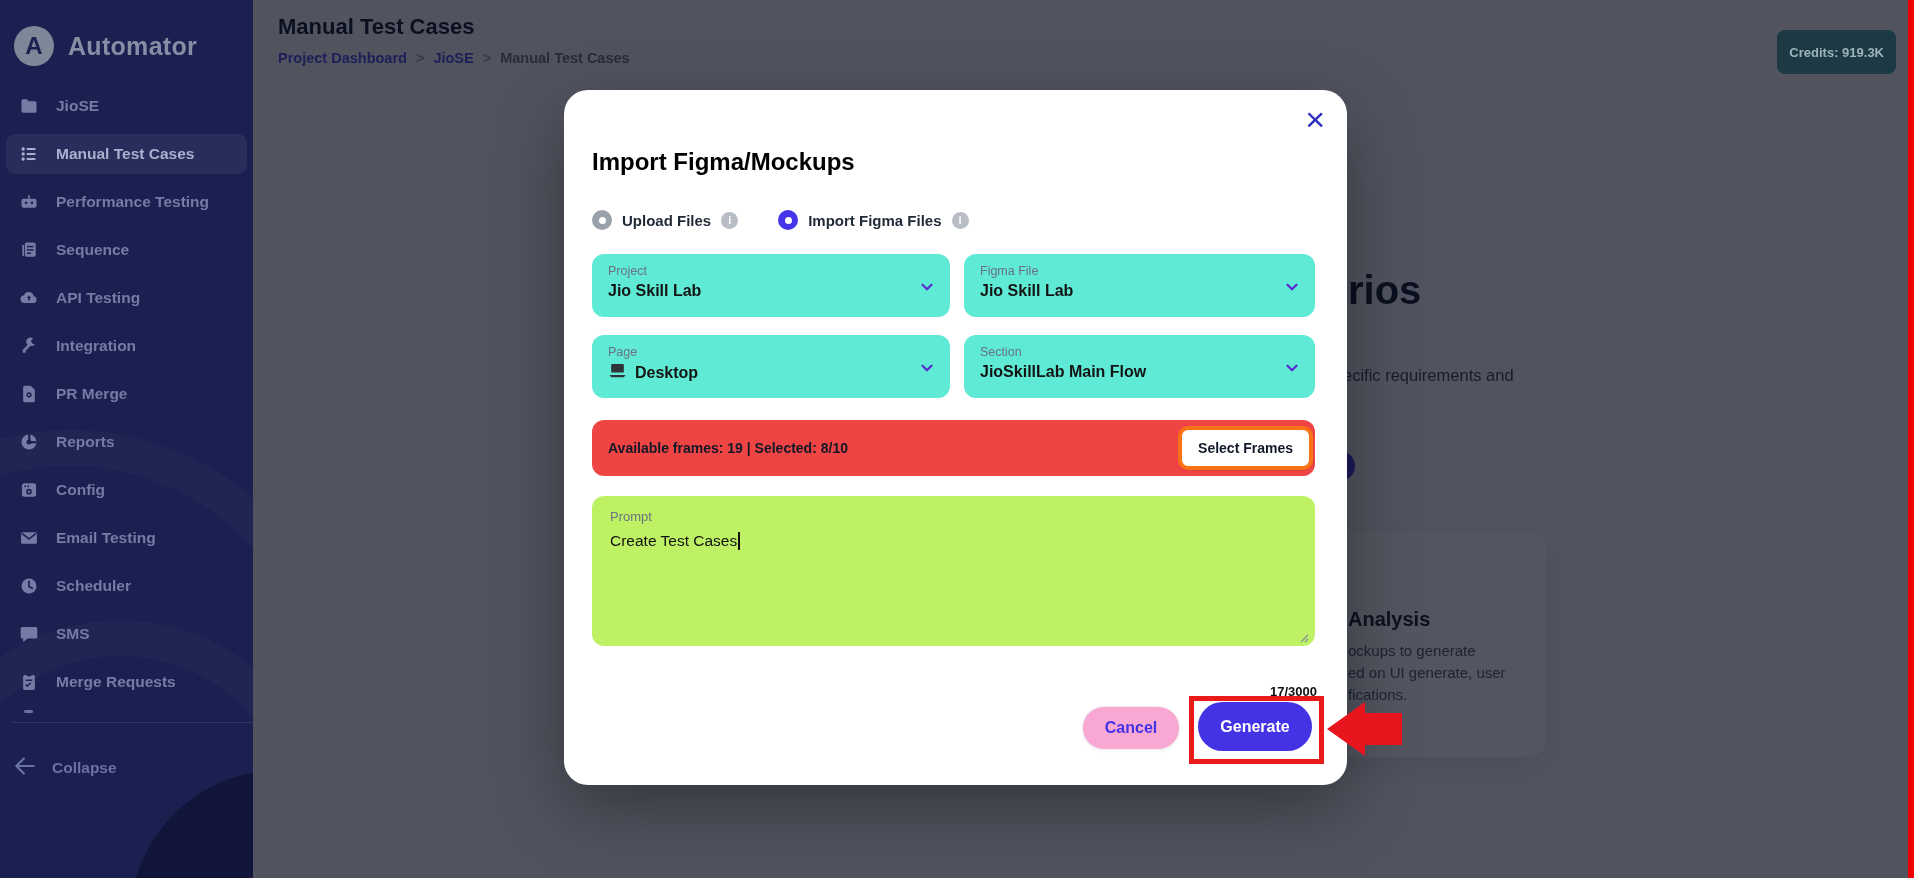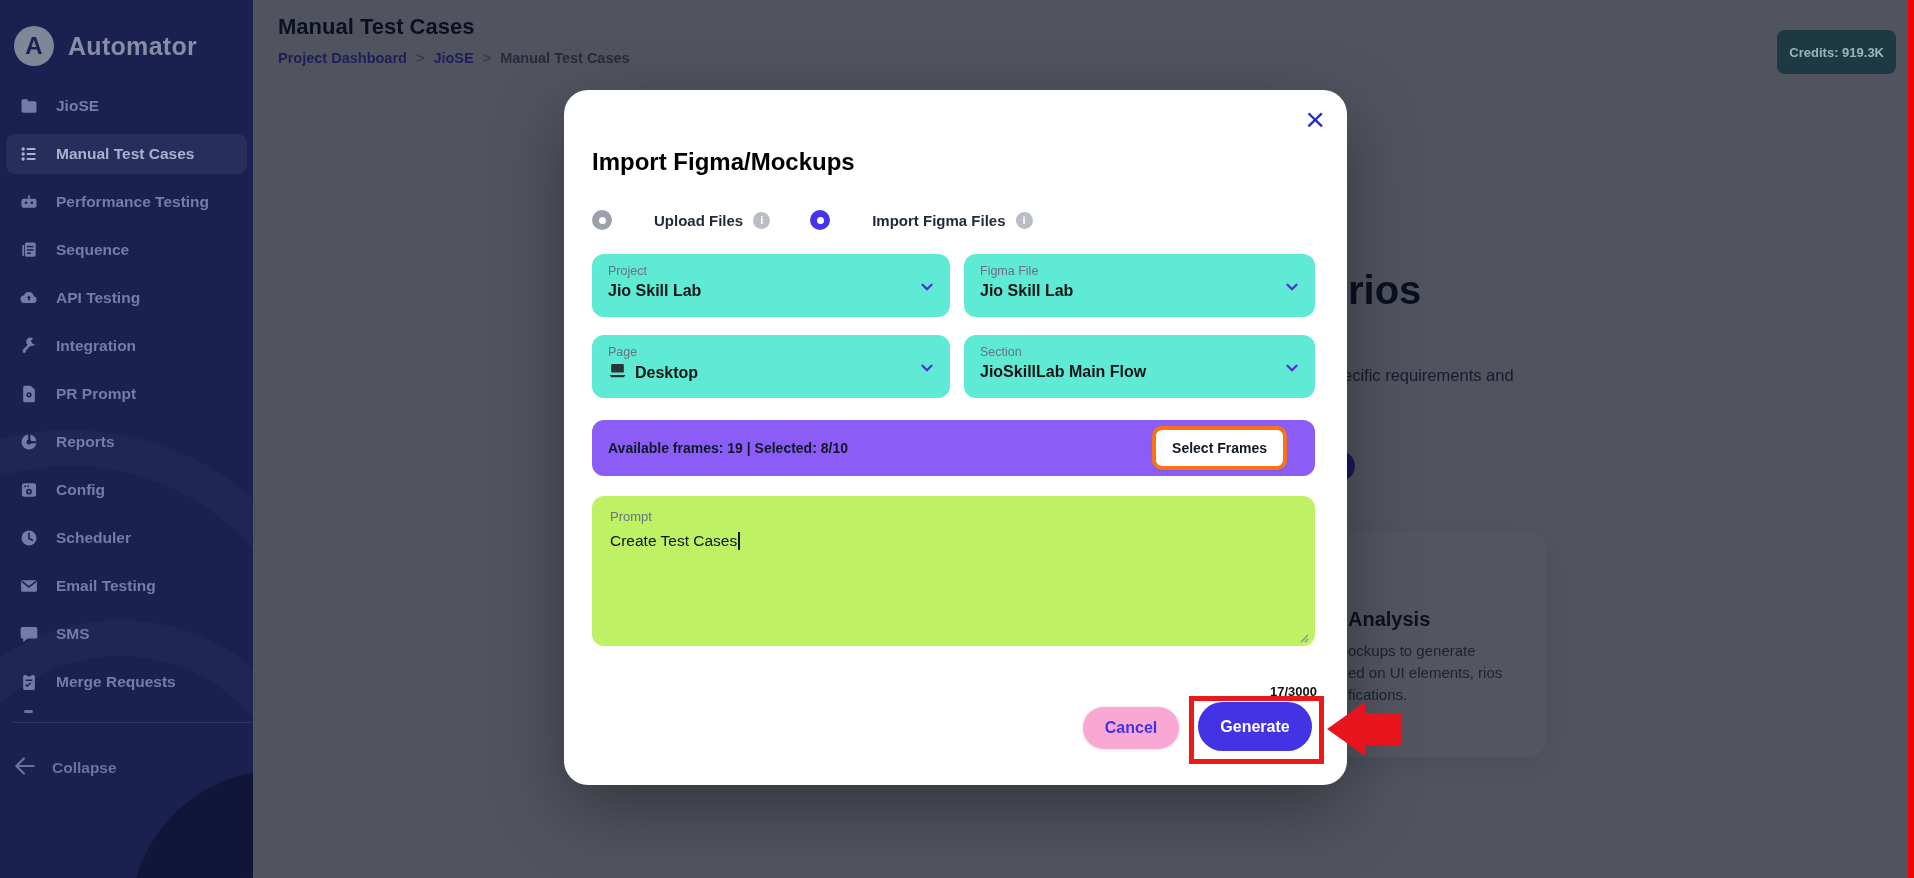--- a/index.html
+++ b/index.html
@@ -46,28 +46,28 @@
 
   
   .modal { position:absolute; left:564px; top:90px; width:783px; height:695px; background:#fff; border-radius:24px; box-shadow:0 24px 70px rgba(0,0,0,0.35); z-index:4; }
   .modal-close { position:absolute; right:16px; top:6px; font-size:34px; font-weight:400; color:#2b2dbd; cursor:pointer; line-height:1; padding:6px; }
   .modal-title { position:absolute; left:28px; top:58px; font-size:24px; font-weight:800; color:#000; }
   .radio-row { position:absolute; left:28px; top:120px; display:flex; align-items:center; gap:40px; }
   .radio-opt { display:flex; align-items:center; gap:10px; cursor:pointer; }
   .radio-dot { width:20px; height:20px; border-radius:50%; background:#9aa1ac; position:relative; }
   .radio-dot::after { content:""; position:absolute; left:6.5px; top:6.5px; width:7px; height:7px; border-radius:50%; background:#fff; }
   .radio-opt.selected .radio-dot { background:#4634e8; }
-  .radio-label { font-size:15px; font-weight:600; color:#1f2937;margin-left:32px; }
+  .radio-label { font-size:15px; font-weight:600; color:#1f2937; }
   .info-icon { width:17px; height:17px; border-radius:50%; background:#b9bec6; color:#fff; font-size:11px; font-weight:800; display:flex; align-items:center; justify-content:center; font-style:normal; }
   .fields { position:absolute; left:28px; top:164px; width:723px; display:grid; grid-template-columns:358px 351px; column-gap:14px; row-gap:18px; }
   .field { height:63px; background:#5eead4; border-radius:12px; padding:10px 16px; position:relative; cursor:pointer; }
   .field-label { font-size:12.5px; color:#6b7280; }
   .field-value { margin-top:4px; font-size:16px; font-weight:600; color:#141414; display:flex; align-items:center; gap:8px; }
   .field .chev { position:absolute; right:14px; top:24px; }
-  .frames-bar { position:absolute; left:28px; top:330px; width:723px; height:56px; background:#8b5cf6; border-radius:12px; display:flex; align-items:center; justify-content:space-between; padding:0 28px 0 16px; }
+  .frames-bar { position:absolute; left:28px; top:330px; width:723px; height:56px; background:#ef4444; border-radius:12px; display:flex; align-items:center; justify-content:space-between; padding:0 2px 0 16px; }
   .frames-text { font-size:14px; font-weight:600; color:#111827; }
   .frames-btn { background:#fff; border:4px solid #f97316; border-radius:10px; padding:10px 16px; font-size:14px; font-weight:700; color:#111827; cursor:pointer; box-shadow:0 1px 2px rgba(0,0,0,0.05); font-family:inherit; }
   .prompt-box { position:absolute; left:28px; top:406px; width:723px; height:150px; background:#bef264; border-radius:12px; padding:13px 18px; }
   .prompt-label { font-size:13px; color:#6b7280; }
   .prompt-value { margin-top:8px; font-size:15.5px; color:#111; display:flex; align-items:center; }
   .caret { display:inline-block; width:1.5px; height:18px; background:#111; margin-left:1px; }
   .resize-handle { position:absolute; right:6px; bottom:5px; width:12px; height:12px; }
   .counter { position:absolute; right:30px; top:594px; font-size:13px; font-weight:600; color:#111; }
   .btn-cancel { position:absolute; left:518px; top:616px; width:98px; height:44px; border-radius:26px; background:#f9a8d4; border:1.5px solid #eef0f4; color:#4331e8; font-size:16px; font-weight:700; cursor:pointer; box-shadow:0 1px 3px rgba(0,0,0,0.06); font-family:inherit; }
   .btn-generate { position:absolute; left:634px; top:612px; width:114px; height:49px; border-radius:26px; background:#4433e4; border:none; color:#fff; font-size:16px; font-weight:700; cursor:pointer; font-family:inherit; }
@@ -155,21 +155,21 @@
       <span class="nlabel">Integration</span>
     </div>
     <div class="nav-item">
       <span class="nicon">
           <svg viewBox="0 0 24 24" fill="currentColor">
             <path d="M5 4a2 2 0 0 1 2-2h7l5 5v13a2 2 0 0 1-2 2H7a2 2 0 0 1-2-2z"></path>
             <circle cx="12" cy="13" r="3.2" fill="#1a2150"></circle>
             <circle cx="12" cy="13" r="1.3" fill="currentColor"></circle>
           </svg>
         </span>
-      <span class="nlabel">PR Prompt</span>
+      <span class="nlabel">PR Merge</span>
     </div>
     <div class="nav-item">
       <span class="nicon">
           <svg viewBox="0 0 24 24" fill="currentColor">
             <circle cx="12" cy="12" r="9"></circle>
             <rect x="11" y="2" width="2.6" height="9" fill="#1a2150"></rect>
             <rect x="12" y="11" width="9" height="2.6" fill="#1a2150"></rect>
             <circle cx="12" cy="12" r="3" fill="#1a2150"></circle>
           </svg>
         </span>
@@ -183,34 +183,34 @@
             <rect x="10" y="6.5" width="2" height="2" fill="#1a2150"></rect>
             <circle cx="12" cy="14" r="3.4" fill="#1a2150"></circle>
             <circle cx="12" cy="14" r="1.4" fill="currentColor"></circle>
           </svg>
         </span>
       <span class="nlabel">Config</span>
     </div>
     <div class="nav-item">
       <span class="nicon">
           <svg viewBox="0 0 24 24" fill="currentColor">
+            <rect x="2.5" y="5" width="19" height="14" rx="2"></rect>
+            <path d="M3.5 6.5L12 13l8.5-6.5" stroke="#1a2150" stroke-width="2" fill="none"></path>
+          </svg>
+        </span>
+      <span class="nlabel">Email Testing</span>
+    </div>
+    <div class="nav-item">
+      <span class="nicon">
+          <svg viewBox="0 0 24 24" fill="currentColor">
             <circle cx="12" cy="12" r="9"></circle>
             <path d="M12 6.5v6l4 2.3" stroke="#1a2150" stroke-width="2" fill="none" stroke-linecap="round"></path>
           </svg>
         </span>
       <span class="nlabel">Scheduler</span>
-    </div>
-    <div class="nav-item">
-      <span class="nicon">
-          <svg viewBox="0 0 24 24" fill="currentColor">
-            <rect x="2.5" y="5" width="19" height="14" rx="2"></rect>
-            <path d="M3.5 6.5L12 13l8.5-6.5" stroke="#1a2150" stroke-width="2" fill="none"></path>
-          </svg>
-        </span>
-      <span class="nlabel">Email Testing</span>
     </div>
     <div class="nav-item">
       <span class="nicon">
           <svg viewBox="0 0 24 24" fill="currentColor">
             <path d="M4 3.5h16a2 2 0 0 1 2 2v10a2 2 0 0 1-2 2h-9.5L5 21.5v-4H4a2 2 0 0 1-2-2v-10a2 2 0 0 1 2-2z"></path>
           </svg>
         </span>
       <span class="nlabel">SMS</span>
     </div>
     <div class="nav-item">
@@ -248,21 +248,21 @@
   </div>
 
   <div class="bg-heading">rios</div>
   <div class="bg-par">ecific requirements and</div>
   <div class="bg-knob"></div>
 
   <div class="bg-card">
     <div class="bg-card-h">Analysis</div>
     <div class="bg-card-p">
       <div>ockups to generate</div>
-      <div>ed on UI elements, rios</div>
+      <div>ed on UI generate, user</div>
       <div>fications.</div>
     </div>
   </div>
 </div>
 
 <div class="overlay"></div>
 
 <div class="modal">
   <div class="modal-close">×</div>
   <div class="modal-title">Import Figma/Mockups</div>

